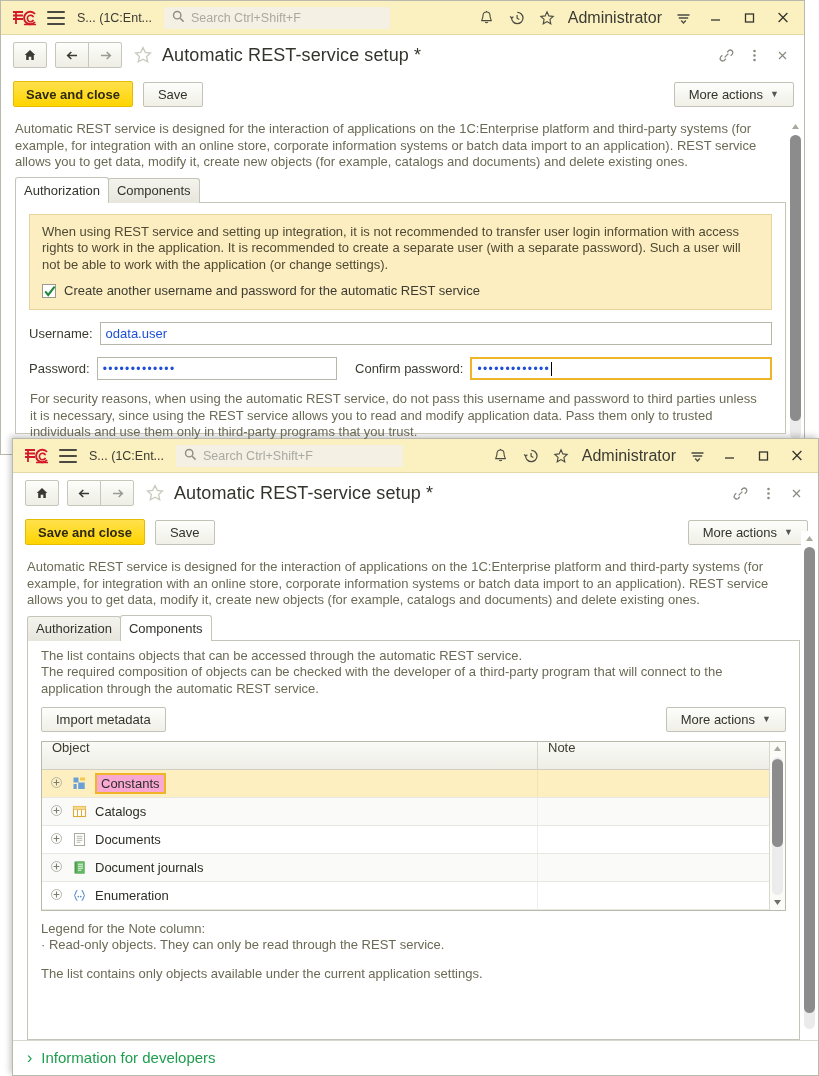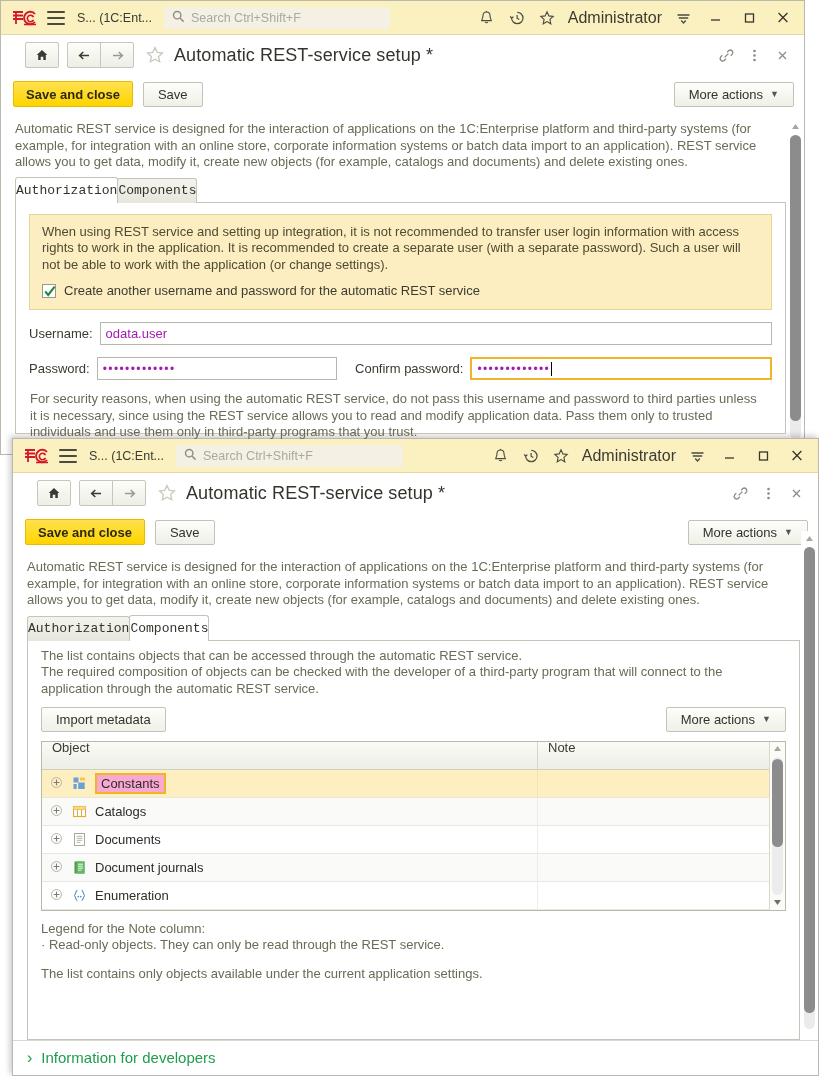--- a/index.html
+++ b/index.html
@@ -110,21 +110,21 @@
     cursor: pointer;
     font-size: 15px;
     color: #35352e;
   }
 
   
   .navbar {
     height: 40px;
     display: flex;
     align-items: center;
-    padding: 0 8px 0 24px;
+    padding: 0 8px 0 12px;
     box-sizing: border-box;
     background: #ffffff;
   }
   .nav-btn {
     width: 34px; height: 26px;
     border: 1px solid #c6c6bb;
     background: linear-gradient(#fdfdfa, #eeeee6);
     border-radius: 2px;
     display: flex; align-items: center; justify-content: center;
     cursor: pointer;
@@ -228,33 +228,32 @@
   }
   .tabstrip {
     display: flex;
     align-items: flex-end;
     position: relative;
     z-index: 2;
     height: 26px;
   }
   .tab {
     height: 25px;
-    padding: 0 0;
+    padding: 0 8px;
     display: flex;
     align-items: center;
     font-size: 13px;
     color: #33332c;
     border: 1px solid #c4c4b8;
     border-bottom: none;
     background: linear-gradient(#f4f4ee, #e6e6dd);
     border-radius: 3px 3px 0 0;
     cursor: pointer;
     margin-right: -1px;
     box-sizing: border-box;
-    font-family: Liberation Mono, monospace;
   }
   .tab.active {
     background: #ffffff;
     height: 26px;
     position: relative;
     z-index: 3;
   }
   .tabpanel {
     border: 1px solid #c4c4b8;
     background: #ffffff;
@@ -304,21 +303,21 @@
     color: #3b3b30;
     white-space: nowrap;
     margin-right: 7px;
   }
   .finput {
     height: 23px;
     border: 1px solid #b6b6a9;
     background: #ffffff;
     font-family: "Liberation Sans", sans-serif;
     font-size: 13px;
-    color: #a21caf;
+    color: #1d4ed8;
     padding: 0 5px;
     box-sizing: border-box;
     display: flex;
     align-items: center;
     overflow: hidden;
   }
   .finput.focused {
     border: 2px solid #f0b429;
   }
   .pw { letter-spacing: 1.4px; font-size: 12px; }

